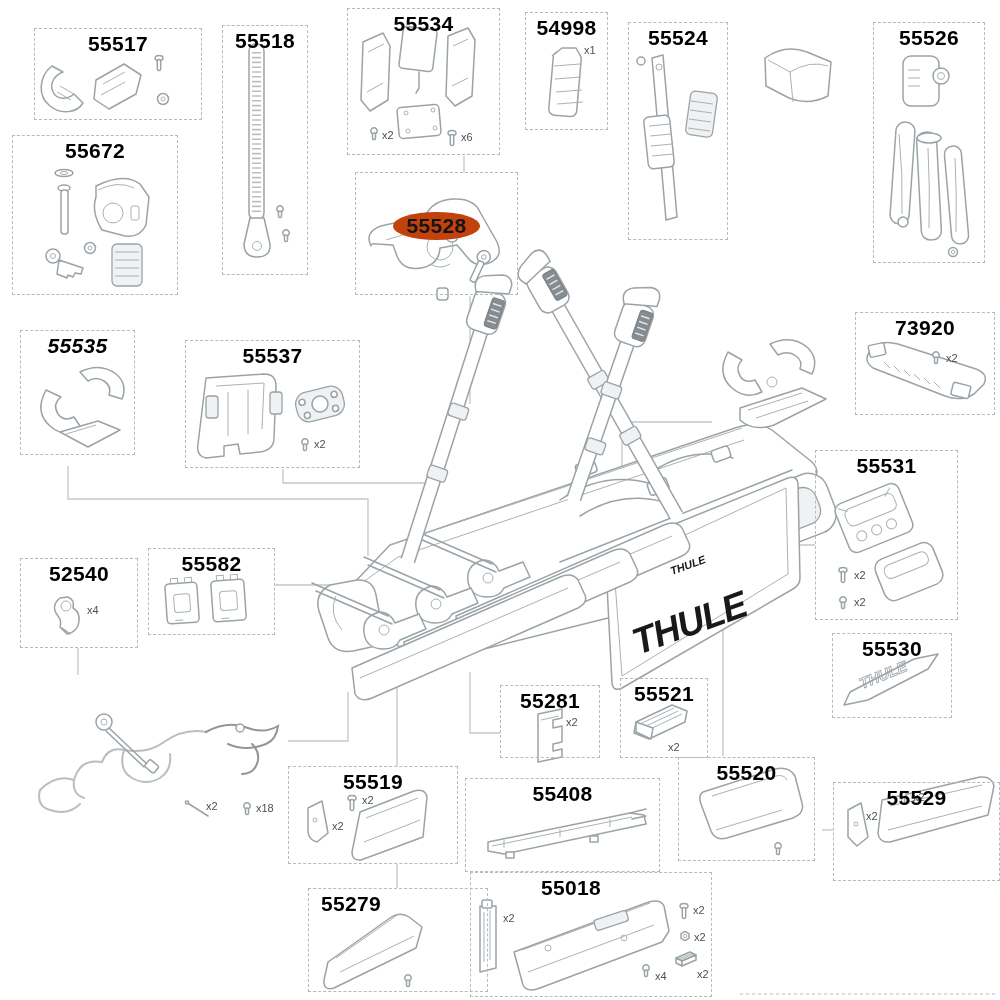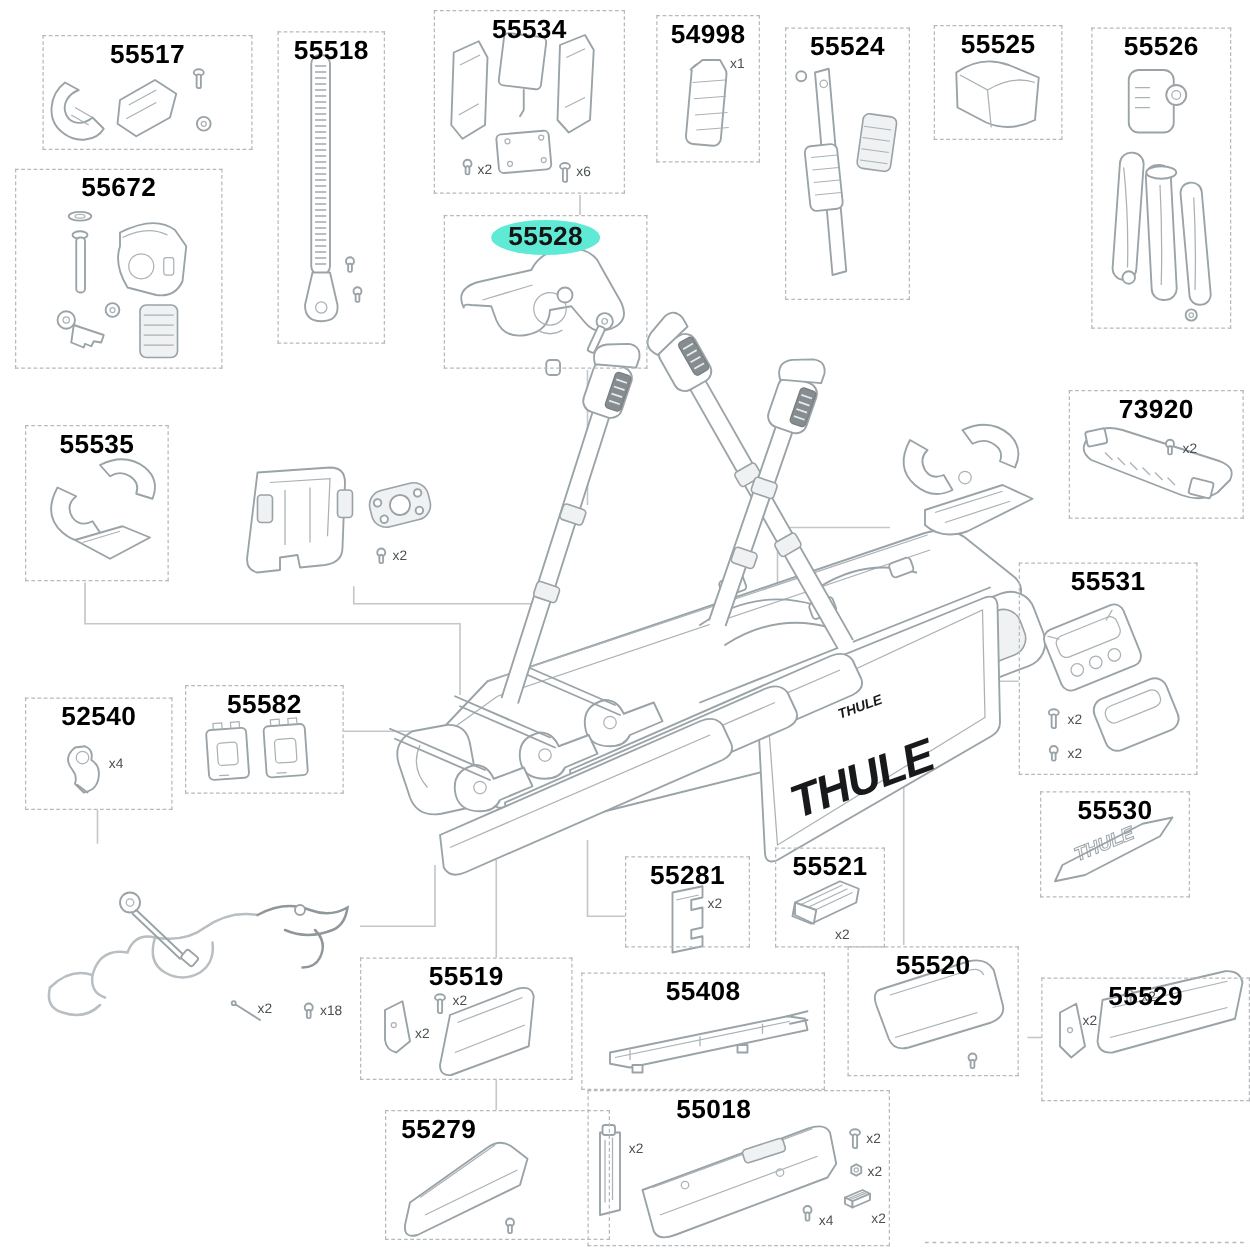--- a/index.html
+++ b/index.html
@@ -4,35 +4,35 @@
 <style>
   html,body{margin:0;padding:0;background:#fff;}
   #stage{position:relative;width:1000px;height:1000px;background:#fff;overflow:hidden;
          font-family:"Liberation Sans",sans-serif;}
   #art{position:absolute;left:0;top:0;z-index:1;}
   .pb{position:absolute;border:1px dashed #b5babd;z-index:2;box-sizing:border-box;}
   .pl{position:absolute;top:3px;left:0;width:100%;text-align:center;
       font-weight:bold;font-size:21px;letter-spacing:.3px;color:#000;}
   .pl.left{text-align:left;padding-left:12px;}
   .pl.mleft{text-align:left;padding-left:70px;}
-  .hl{display:inline-block;background:#5eead4;color:#141414;border-radius:50%;
-      padding:3px 14px 4px 14px;line-height:1;}
+  .hl{display:inline-block;background:#c2410c;color:#141414;border-radius:50%;
+      padding:3px 14px 4px 14px;line-height:1;margin-top:36px;}
   
   .bx-55517{left:34px;top:28px;width:168px;height:92px;}
   .bx-55518{left:222px;top:25px;width:86px;height:250px;}
   .bx-55534{left:347px;top:8px;width:153px;height:147px;}
   .bx-54998{left:525px;top:12px;width:83px;height:118px;}
   .bx-55524{left:628px;top:22px;width:100px;height:218px;}
   .bx-55525{left:747px;top:20px;width:103px;height:92px;}
   .bx-55526{left:873px;top:22px;width:112px;height:241px;}
   .bx-55672{left:12px;top:135px;width:166px;height:160px;}
   .bx-55528{left:355px;top:172px;width:163px;height:123px;}
   .bx-55536{left:712px;top:318px;width:123px;height:120px;}
   .bx-55527{left:855px;top:312px;width:140px;height:103px;}
-  .bx-55535{left:20px;top:340px;width:115px;height:125px;}
+  .bx-55535{left:20px;top:330px;width:115px;height:125px;font-style:italic;}
   .bx-55537{left:185px;top:340px;width:175px;height:128px;}
   .bx-55531{left:815px;top:450px;width:143px;height:170px;}
   .bx-52540{left:20px;top:558px;width:118px;height:90px;}
   .bx-55582{left:148px;top:548px;width:127px;height:87px;}
   .bx-55530{left:832px;top:633px;width:120px;height:85px;}
   .bx-55523{left:20px;top:675px;width:268px;height:173px;}
   .bx-55281{left:500px;top:685px;width:100px;height:73px;}
   .bx-55521{left:620px;top:678px;width:88px;height:80px;}
   .bx-55519{left:288px;top:766px;width:170px;height:98px;}
   .bx-55408{left:465px;top:778px;width:195px;height:94px;}
@@ -488,38 +488,38 @@
     </div>
   <div class="pb bx-55534">
       <div class="pl">55534</div>
     </div>
   <div class="pb bx-54998">
       <div class="pl">54998</div>
     </div>
   <div class="pb bx-55524">
       <div class="pl">55524</div>
     </div>
-  <div class="pb bx-55525">
-      <div class="pl">55525</div>
-    </div>
   <div class="pb bx-55526">
       <div class="pl">55526</div>
     </div>
   <div class="pb bx-55672">
       <div class="pl">55672</div>
     </div>
   <div class="pb bx-55528">
       <div class="pl"><span class="hl">55528</span></div>
     </div>
   <div class="pb bx-55527">
       <div class="pl">73920</div>
     </div>
   <div class="pb bx-55535">
       <div class="pl">55535</div>
     </div>
+  <div class="pb bx-55537">
+      <div class="pl">55537</div>
+    </div>
   <div class="pb bx-55531">
       <div class="pl">55531</div>
     </div>
   <div class="pb bx-52540">
       <div class="pl">52540</div>
     </div>
   <div class="pb bx-55582">
       <div class="pl">55582</div>
     </div>
   <div class="pb bx-55530">

